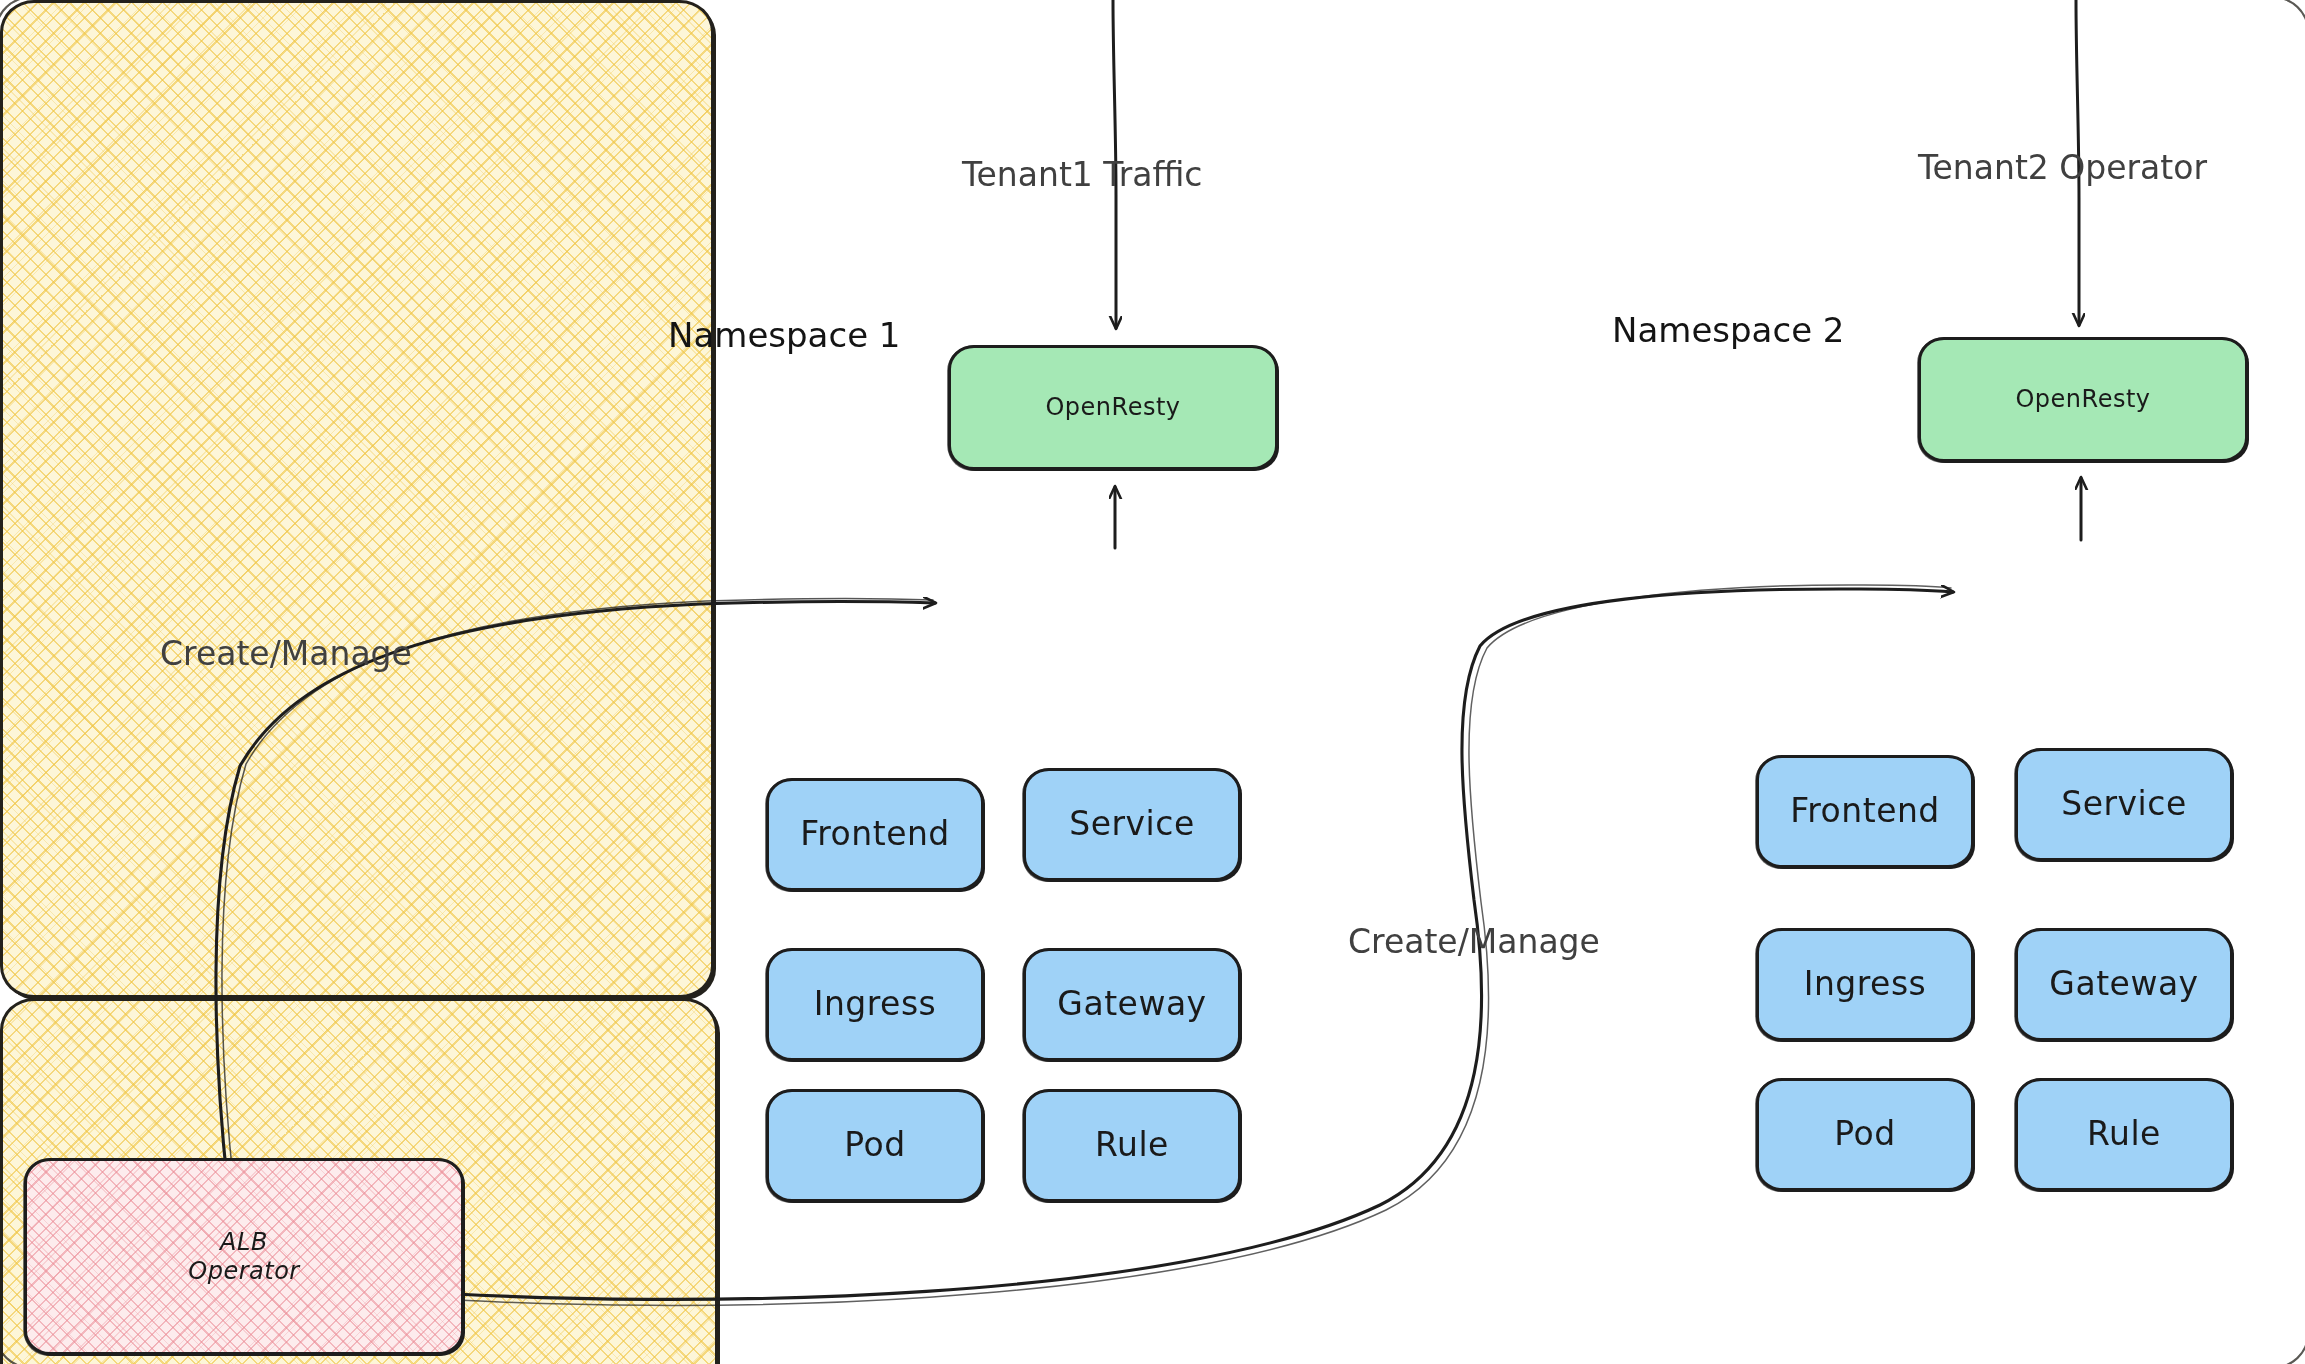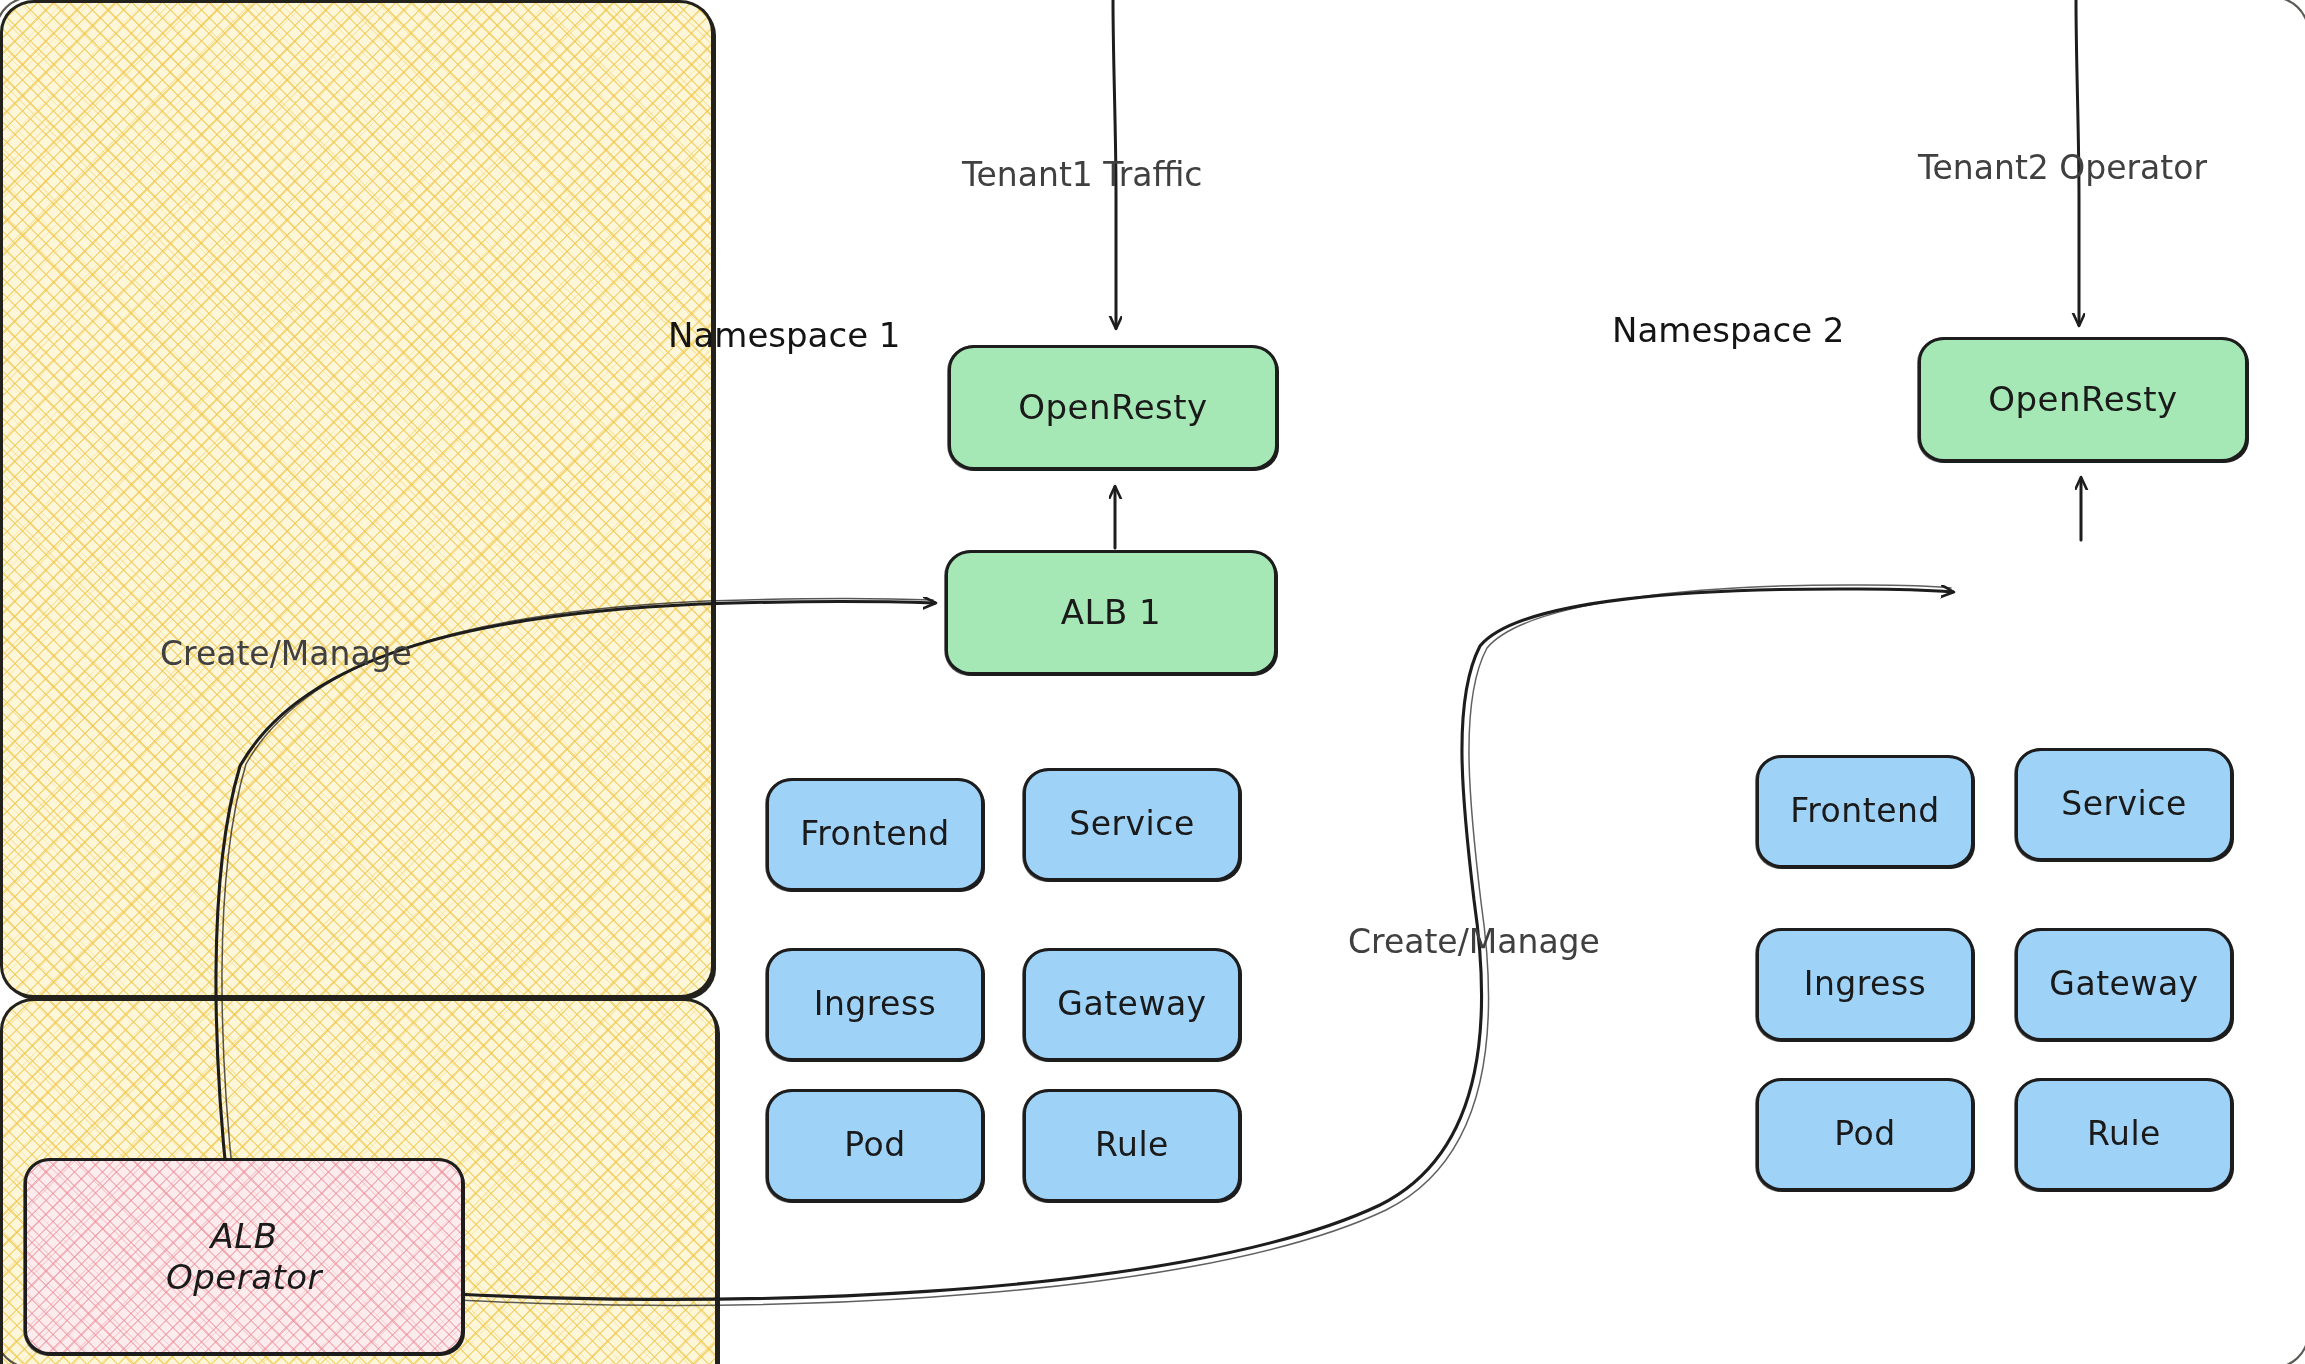--- a/index.html
+++ b/index.html
@@ -71,21 +71,21 @@
   .blue{background:#9fd2f7;}
   .pink{
     background-color:#fdeced;
     background-image:
       repeating-linear-gradient(45deg, rgba(235,140,150,.55) 0 1.5px, rgba(0,0,0,0) 1.5px 10px),
       repeating-linear-gradient(-45deg, rgba(235,140,150,.55) 0 1.5px, rgba(0,0,0,0) 1.5px 10px),
       repeating-linear-gradient(45deg, rgba(235,140,150,.28) 0 1px, rgba(0,0,0,0) 1px 21px),
       repeating-linear-gradient(-45deg, rgba(235,140,150,.28) 0 1px, rgba(0,0,0,0) 1px 17px);
   }
 
-  .t34{font-size:34px;}
+  .t34{font-size:24px;}
   .t33{font-size:33px;}
 
   
   .edge-label{
     position:absolute;
     font-size:33px;
     color:#404040;
     white-space:nowrap;
     z-index:7;
   }
@@ -140,23 +140,20 @@
   <div class="edge-label" style="left:1918px;top:148px;">Tenant2 Operator</div>
 
   <div class="ns" style="left:627px;top:253px;width:708px;height:992px;"></div>
 
   <div class="ns-title" style="left:668px;top:315px;">Namespace 1</div>
 
   <div class="node sketch green" style="left:948px;top:345px;width:330px;height:125px;">
     <span class="lbl t34">OpenResty</span>
   </div>
 
-  <div class="node sketch green" style="left:945px;top:550px;width:332px;height:125px;">
-    <span class="lbl t34">ALB 1</span>
-  </div>
 
   <div class="node sketch blue" style="left:766px;top:778px;width:218px;height:113px;">
     <span class="lbl t33">Frontend</span>
   </div>
 
   <div class="node sketch blue" style="left:1023px;top:768px;width:218px;height:113px;">
     <span class="lbl t33">Service</span>
   </div>
 
   <div class="node sketch blue" style="left:766px;top:948px;width:218px;height:113px;">

